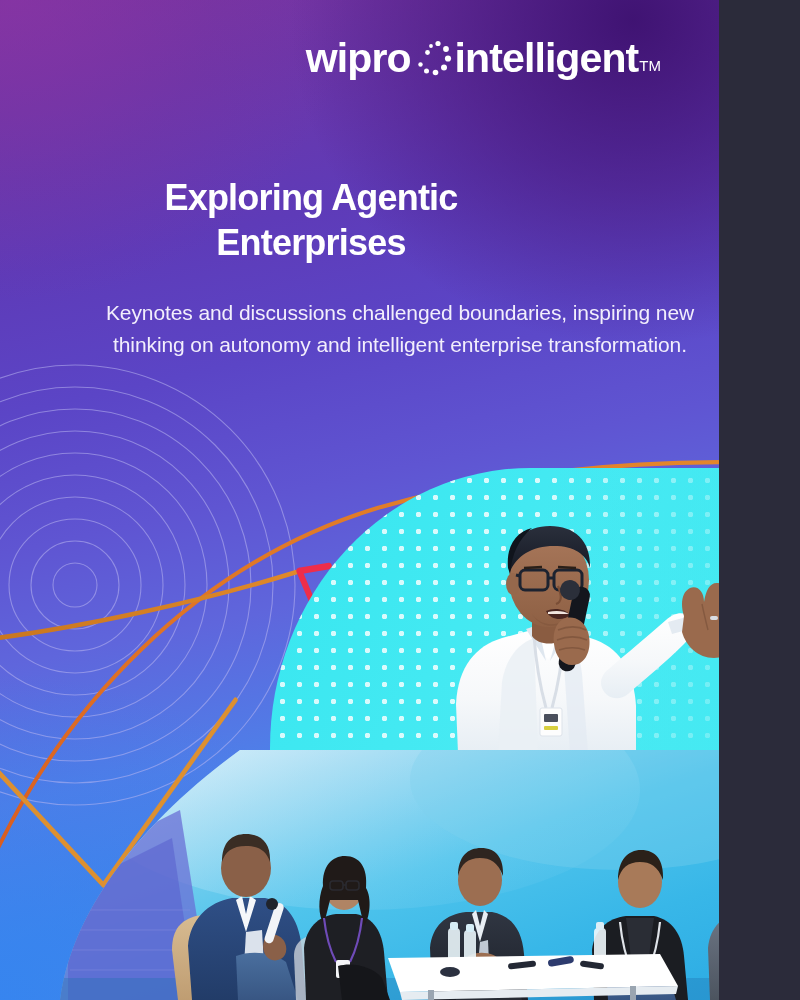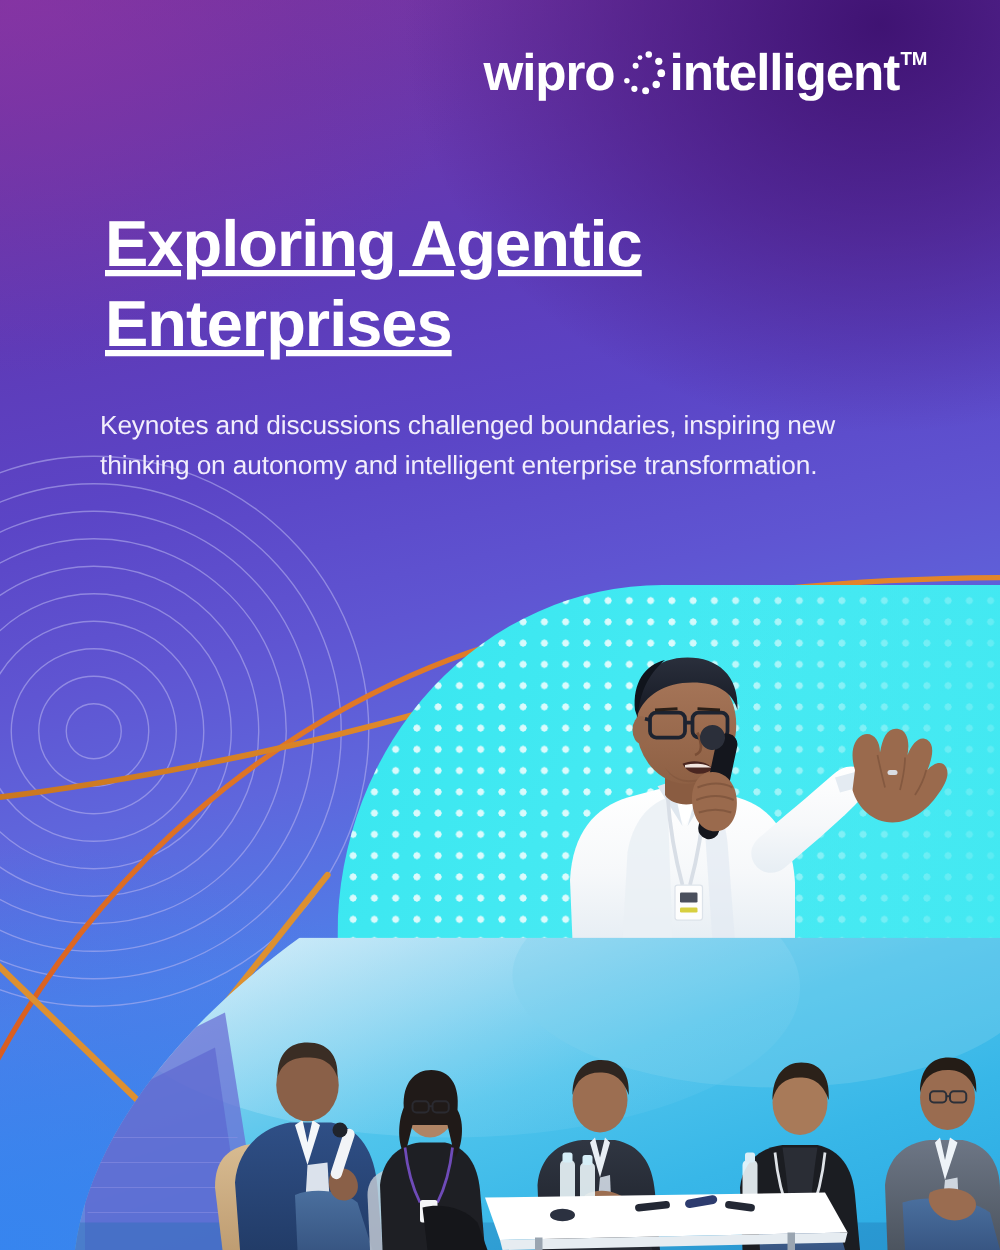--- a/index.html
+++ b/index.html
@@ -5,25 +5,26 @@
 <style>
   html, body {
     margin: 0;
     padding: 0;
     background: #2b2b3a;
   }
   * { box-sizing: border-box; }
 
   .poster {
     position: relative;
-    width: 800px;
+    width: 719px;
     height: 1000px;
     overflow: hidden;
     font-family: "Liberation Sans", sans-serif;
     background: #a21caf;
+    text-align: center;
   }
 
   
   .bg-base {
     position: absolute;
     inset: 0;
     background:
       linear-gradient(168deg,
         #7a34a0 0%,
         #6d36a8 10%,
@@ -100,43 +101,42 @@
     width: 40px;
     height: 44px;
     position: relative;
     top: -1px;
     margin: 0 1px 0 3px;
     flex: 0 0 auto;
   }
   .logo-mark svg { display:block; width:100%; height:100%; }
   .logo-tm {
     font-size: 15px;
-    font-weight: 700;
+    font-weight: 400;
     line-height: 1;
-    margin-top: 2px;
+    margin-top: 20px;
     margin-left: 1px;
     color: #ffffff;
   }
 
   
   .headline-block {
     position: absolute;
     left: 80px;
     top: 160px;
     width: 660px;
   }
   .headline {
-    margin: 4px;
+    margin: 16px;
     color: #ffffff;
-    font-size: 52px;
+    font-size: 36px;
     font-weight: 700;
     line-height: 1.24;
     letter-spacing: -0.8px;
     max-width: 430px;
-    text-decoration: underline;
   }
   .subhead {
     margin: 32px 0 0 0;
     color: #f2eefc;
     font-size: 21px;
     font-weight: 400;
     line-height: 1.52;
     letter-spacing: -0.1px;
     max-width: 640px;
   }

